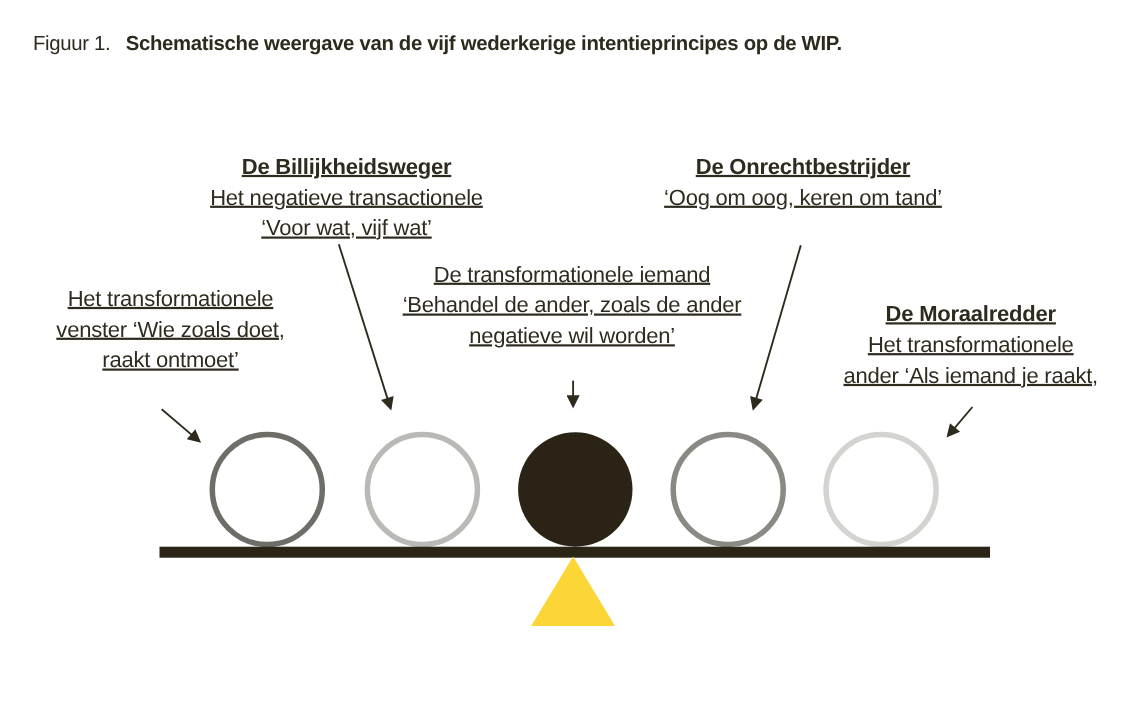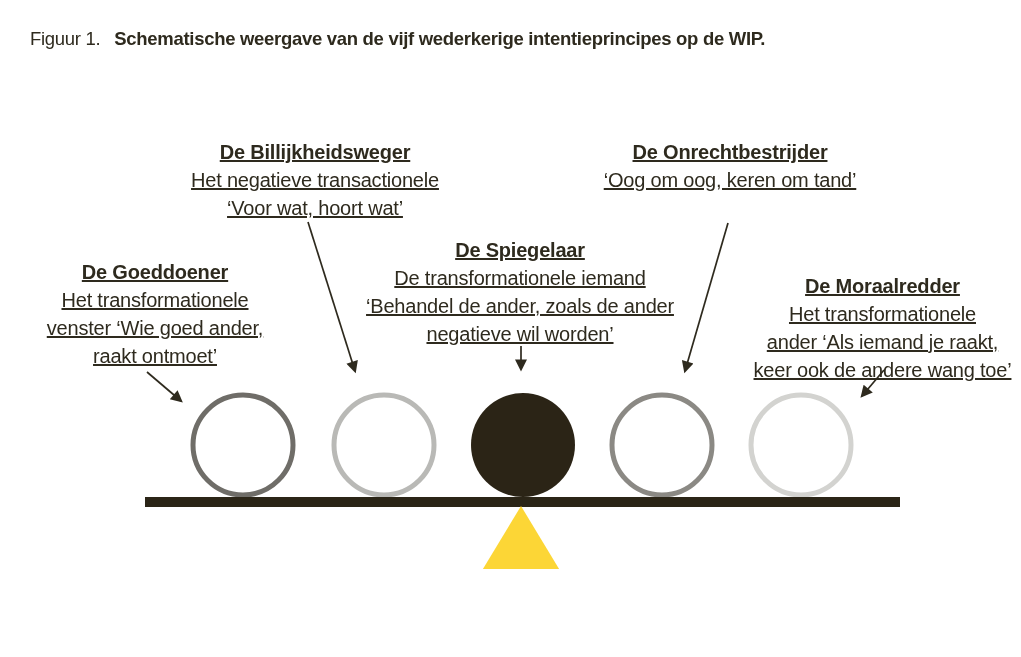--- a/index.html
+++ b/index.html
@@ -54,49 +54,46 @@
 </head>
 <body>
 
 <div class="stage">
 
   <div class="caption">
     <span class="cap-label">Figuur 1.</span><span class="cap-title">Schematische weergave van de vijf wederkerige intentieprincipes op de WIP.</span>
   </div>
 
   <div class="principle p0">
-    <div class="p-name">De Goeddoener</div>
     <div class="p-line">Het transformationele</div>
-    <div class="p-line">venster ‘Wie goed ander,</div>
+    <div class="p-line">venster ‘Wie zoals doet,</div>
     <div class="p-line">raakt ontmoet’</div>
   </div>
 
   <div class="principle p1">
     <div class="p-name">De Billijkheidsweger</div>
     <div class="p-line">Het negatieve transactionele</div>
-    <div class="p-line">‘Voor wat, hoort wat’</div>
+    <div class="p-line">‘Voor wat, vijf wat’</div>
   </div>
 
   <div class="principle p2">
-    <div class="p-name">De Spiegelaar</div>
     <div class="p-line">De transformationele iemand</div>
     <div class="p-line">‘Behandel de ander, zoals de ander</div>
     <div class="p-line">negatieve wil worden’</div>
   </div>
 
   <div class="principle p3">
     <div class="p-name">De Onrechtbestrijder</div>
     <div class="p-line">‘Oog om oog, keren om tand’</div>
   </div>
 
   <div class="principle p4">
     <div class="p-name">De Moraalredder</div>
     <div class="p-line">Het transformationele</div>
     <div class="p-line">ander ‘Als iemand je raakt,</div>
-    <div class="p-line">keer ook de andere wang toe’</div>
   </div>
 
   <svg class="diagram" viewBox="0 0 1021 657">
     <defs>
       <marker id="ah" viewBox="0 0 10 10" refX="8" refY="5" markerUnits="userSpaceOnUse" markerWidth="15" markerHeight="12" orient="auto">
         <path d="M0,0 L10,5 L0,10 Z" fill="#2e2a1e"></path>
       </marker>
     </defs>
 
     <line x1="147" y1="372" x2="181" y2="401" stroke-width="1.7" marker-end="url(#ah)" stroke="#2e2a1e"></line>

